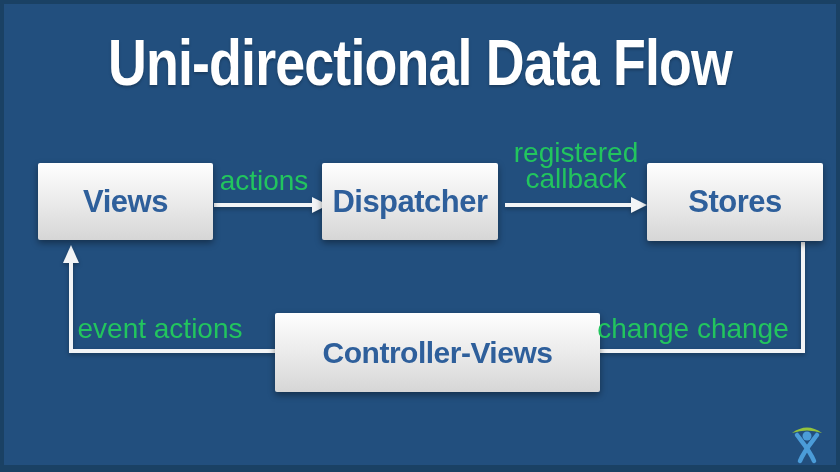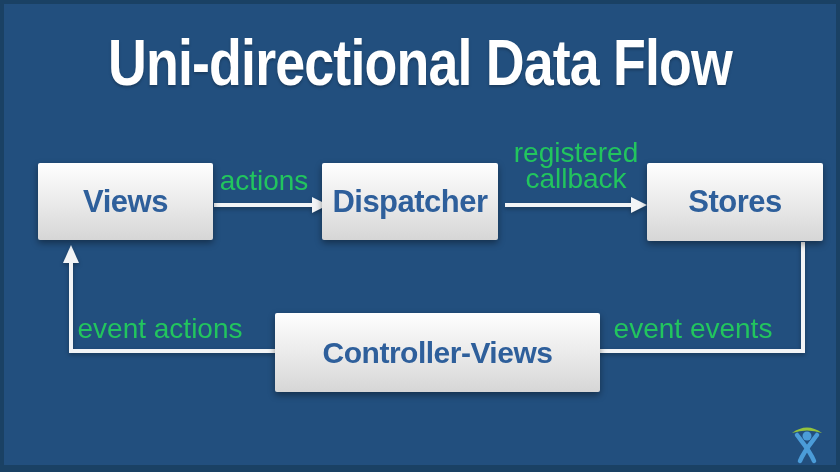--- a/index.html
+++ b/index.html
@@ -94,21 +94,21 @@
   </div>
   <div class="node node-stores">
     <span>Stores</span>
   </div>
   <div class="node node-controller">
     <span>Controller-Views</span>
   </div>
 
   <div class="edge-label label-actions">actions</div>
   <div class="edge-label label-registered">registered callback</div>
-  <div class="edge-label label-change">event events</div>
+  <div class="edge-label label-change">change change</div>
   <div class="edge-label label-event">event actions</div>
 
   <svg class="logo" width="36" height="44" viewBox="0 0 36 44">
     <path d="M3,12 Q18,1 33,12 Q18,7 3,12 Z" fill="#94c23c"></path>
     <g stroke="#4b9cd8" stroke-width="4.5" stroke-linecap="round" fill="none">
       <path d="M8,14 C14,22 21,30 25,40"></path>
       <path d="M28,14 C22,22 15,30 11,40"></path>
     </g>
     <circle cx="18" cy="15" r="4.5" fill="#4b9cd8"></circle>
   </svg>

